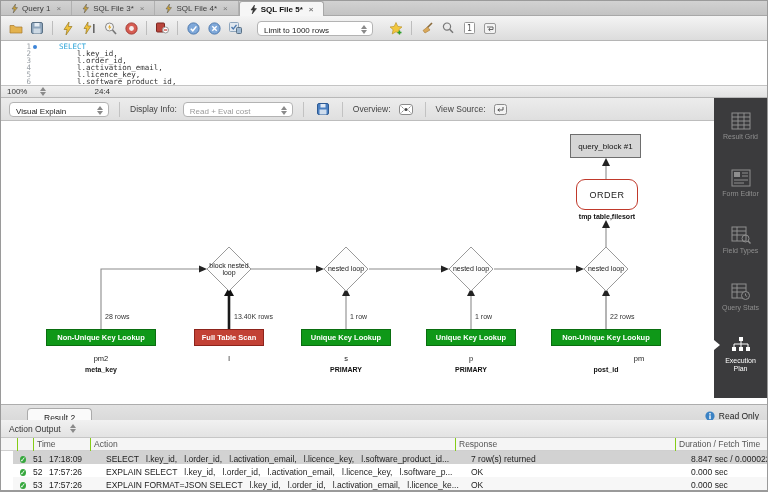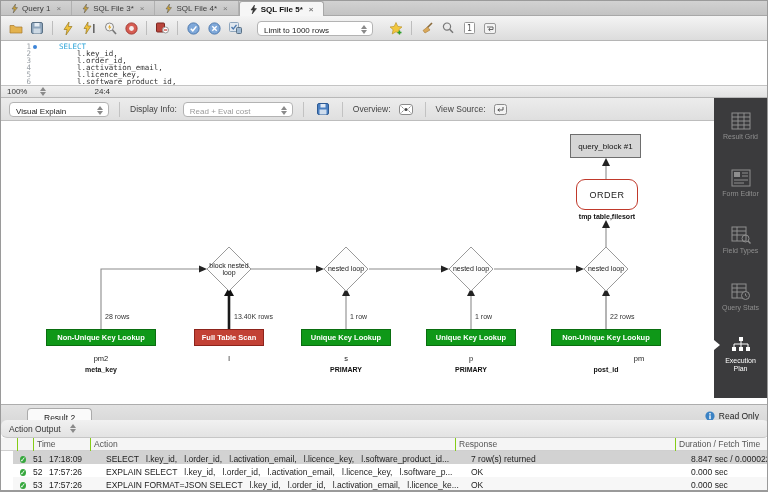--- a/index.html
+++ b/index.html
@@ -62,21 +62,21 @@
   .sp-item .lbl { width:44px; }
   .sp-item.active { color:#fff; }
   .notch { position:absolute; left:0; top:14px; width:0; height:0; border-top:5px solid transparent; border-bottom:5px solid transparent; border-left:6px solid #fff; }
 
   
   .result-bar { position:absolute; left:0; top:395px; width:768px; height:24px; background:linear-gradient(#e2e2e2,#d6d6d6); border-top:1px solid #adadad; border-bottom:1px solid #bdbdbd; display:flex; align-items:flex-end;margin-top:8px; }
   .rtab { margin:0 0 0 26px; height:19px; background:#fafafa; border:1px solid #ababab; border-bottom:none; border-radius:4px 4px 0 0; font-size:8.5px; color:#222; display:flex; align-items:center; padding:0 16px; }
   .readonly { position:absolute; right:10px; top:6px; display:flex; align-items:center; gap:4px; font-size:8.5px; color:#222; }
 
   
-  .action-bar { position:absolute; left:0; top:419px; width:768px; height:18px; background:linear-gradient(#f1f1f1,#e3e3e3); border-bottom:1px solid #c6c6c6; display:flex; align-items:center; padding:0 8px; gap:8px; font-size:8.5px; color:#333;border-radius:6px; }
+  .action-bar { position:absolute; left:0; top:419px; width:768px; height:18px; background:linear-gradient(#f1f1f1,#e3e3e3); border-bottom:1px solid #c6c6c6; display:flex; align-items:center; padding:0 8px; gap:8px; font-size:8.5px; color:#333; }
   .og { display:grid; grid-template-columns:17px 16px 57px 365px 220px 1fr; align-items:center; }
   .ohead { position:absolute; left:0; top:437px; width:768px; height:13px; background:#f5f5f5; border-bottom:1px solid #d0d0d0; font-size:8.5px; color:#555; }
   .ohead > div { padding:0 3px; border-right:1px solid #84cc16; overflow:hidden; white-space:nowrap; height:13px; line-height:13px; }
   .orow { position:absolute; left:12px; width:768px; height:16px; font-size:8.5px; color:#222; background:#fff; }
   .orow.alt { background:#f7f7f7; }
   .orow.selected { background:#d2d2d2; }
   .orow > div { padding:0 3px; overflow:hidden; white-space:pre; text-overflow:ellipsis; height:13px; line-height:13px; }
   .okicon { width:9px; height:9px; border-radius:50%; background:#35a73c; color:#fff; font-size:7px; line-height:9px; text-align:center; margin-left:4px; }
   .footer-strip { position:absolute; left:0; top:489px; width:768px; height:3px; background:#fff; border-top:1px solid #9a9a9a; }
 </style>

